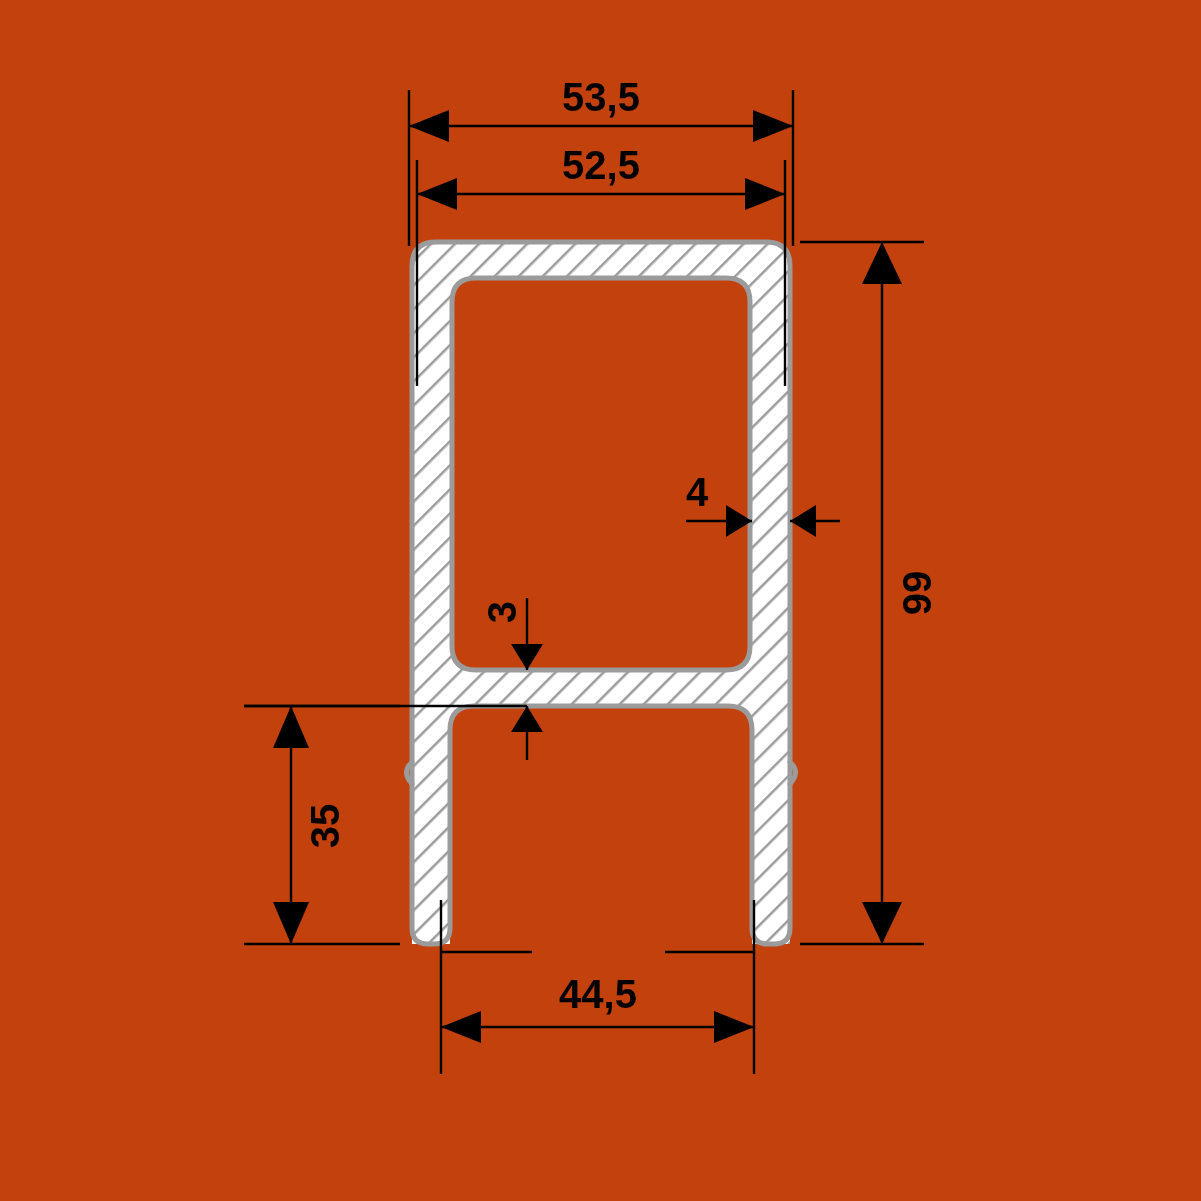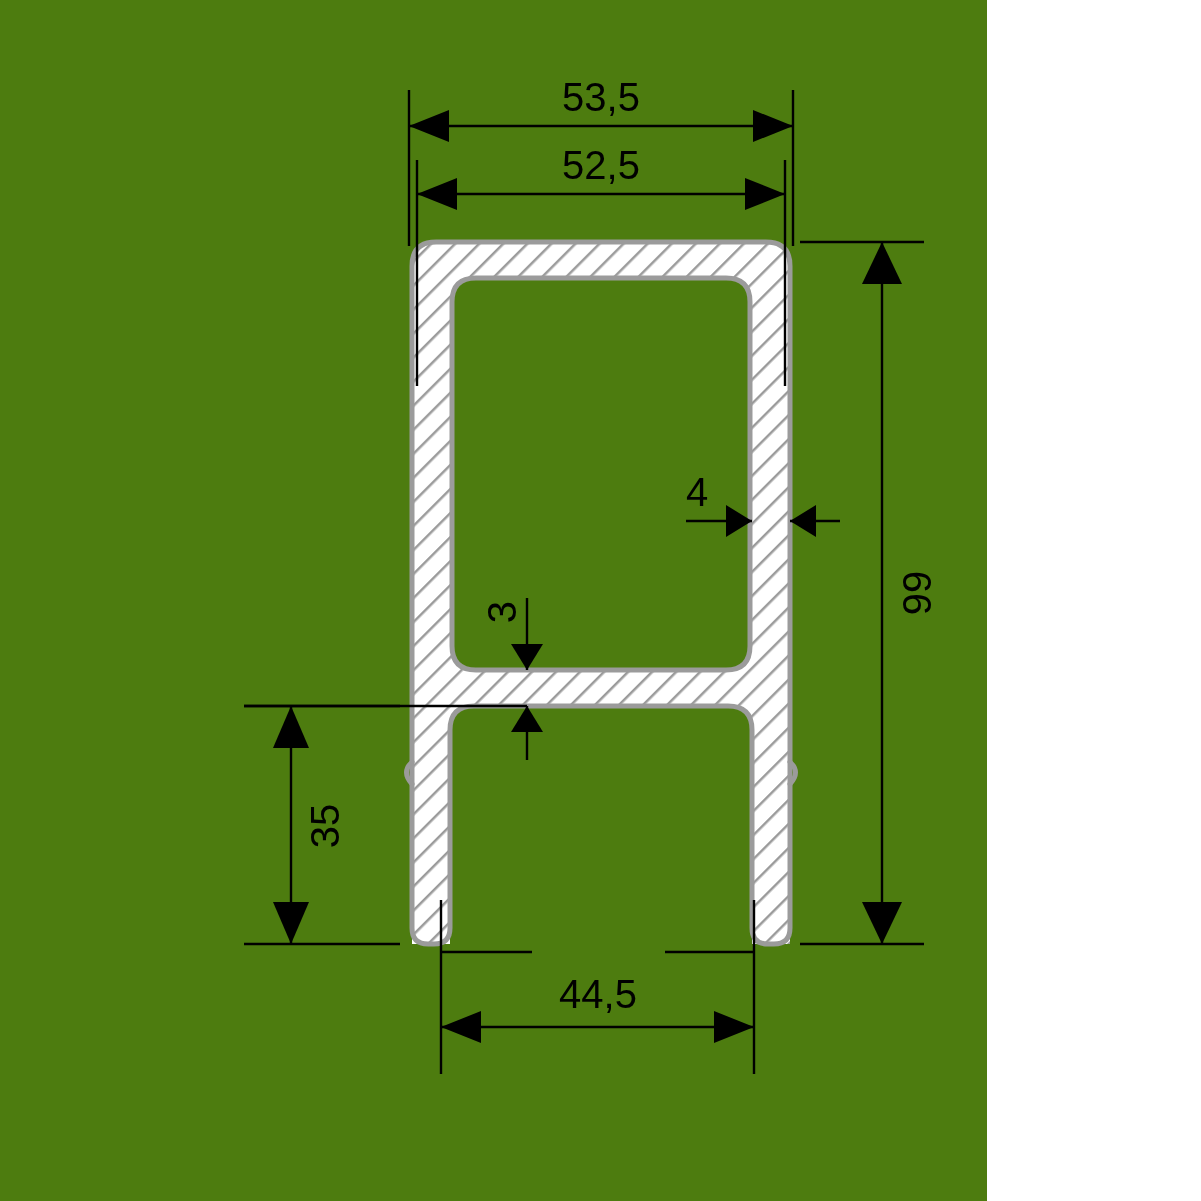--- a/index.html
+++ b/index.html
@@ -9,23 +9,24 @@
     background: #ffffff;
   }
   body {
     width: 1201px;
     height: 1201px;
     font-family: "Liberation Sans", sans-serif;
     overflow: hidden;
   }
   #drawing-root {
     position: relative;
-    width: 987px;
+    width: 1201px;
     height: 1201px;
-    background: #4d7c0f;
+    background: #c2410c;
+    font-weight: bold;
   }
   svg#tech-drawing {
     display: block;
     width: 1201px;
     height: 1201px;
   }
   .dim-text {
     font-family: "Liberation Sans", sans-serif;
     font-size: 40px;
     fill: #000000;

